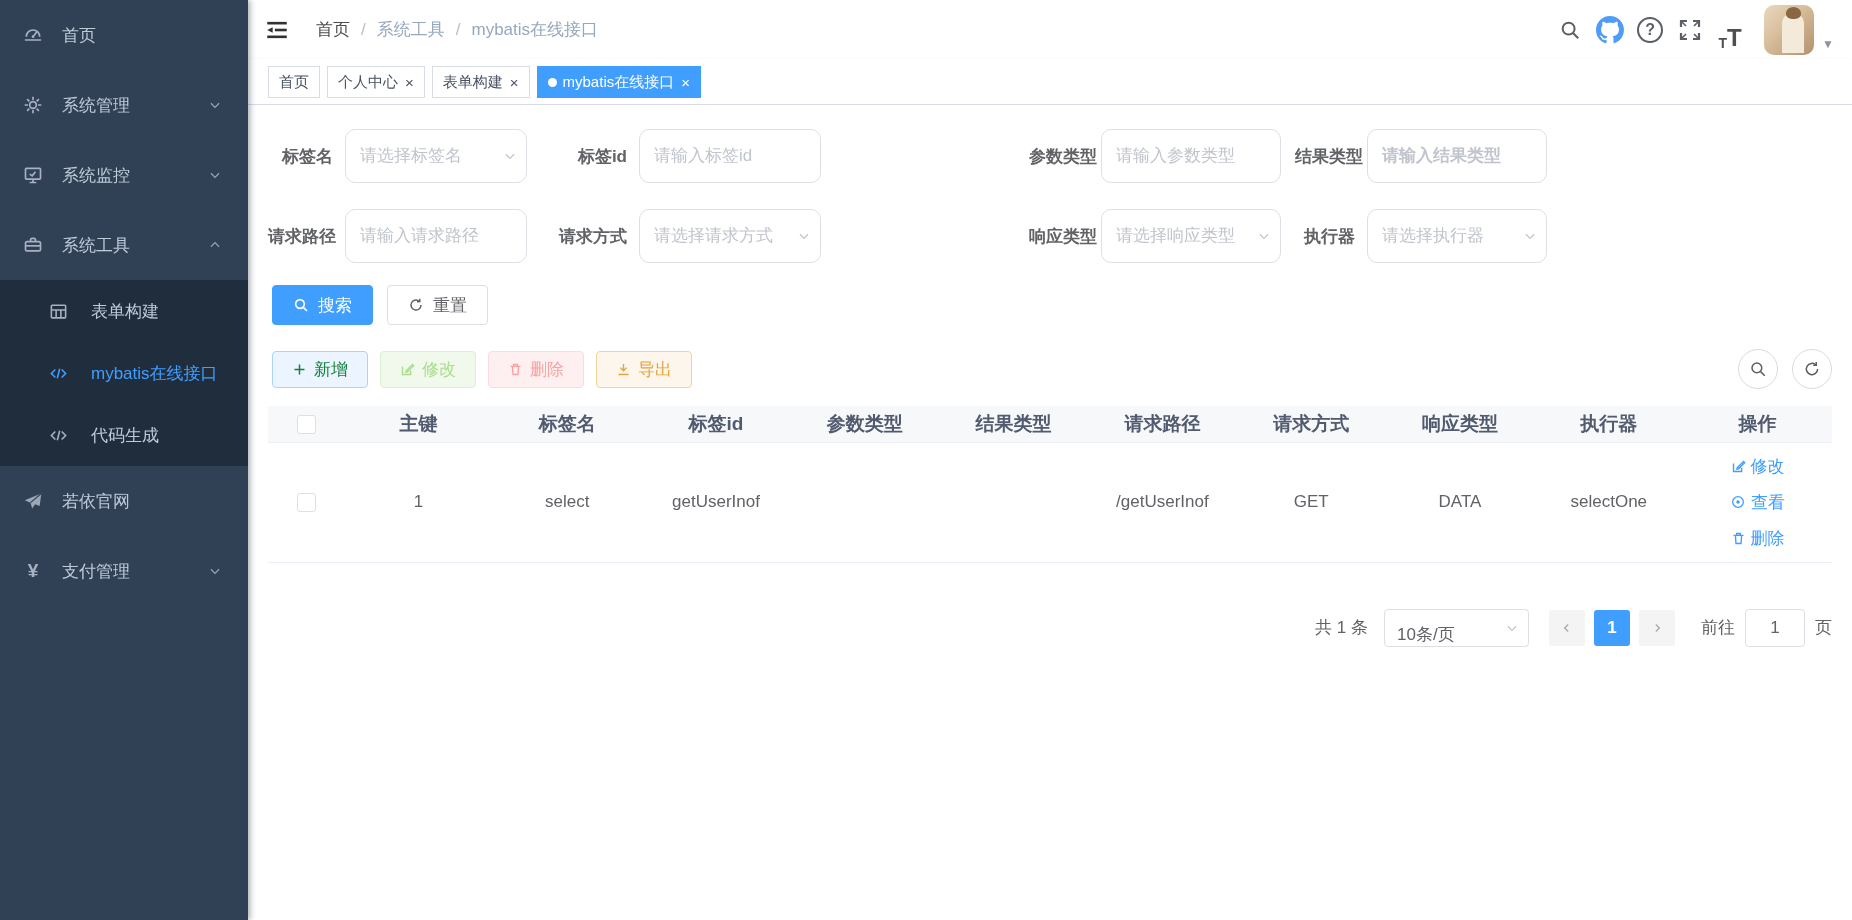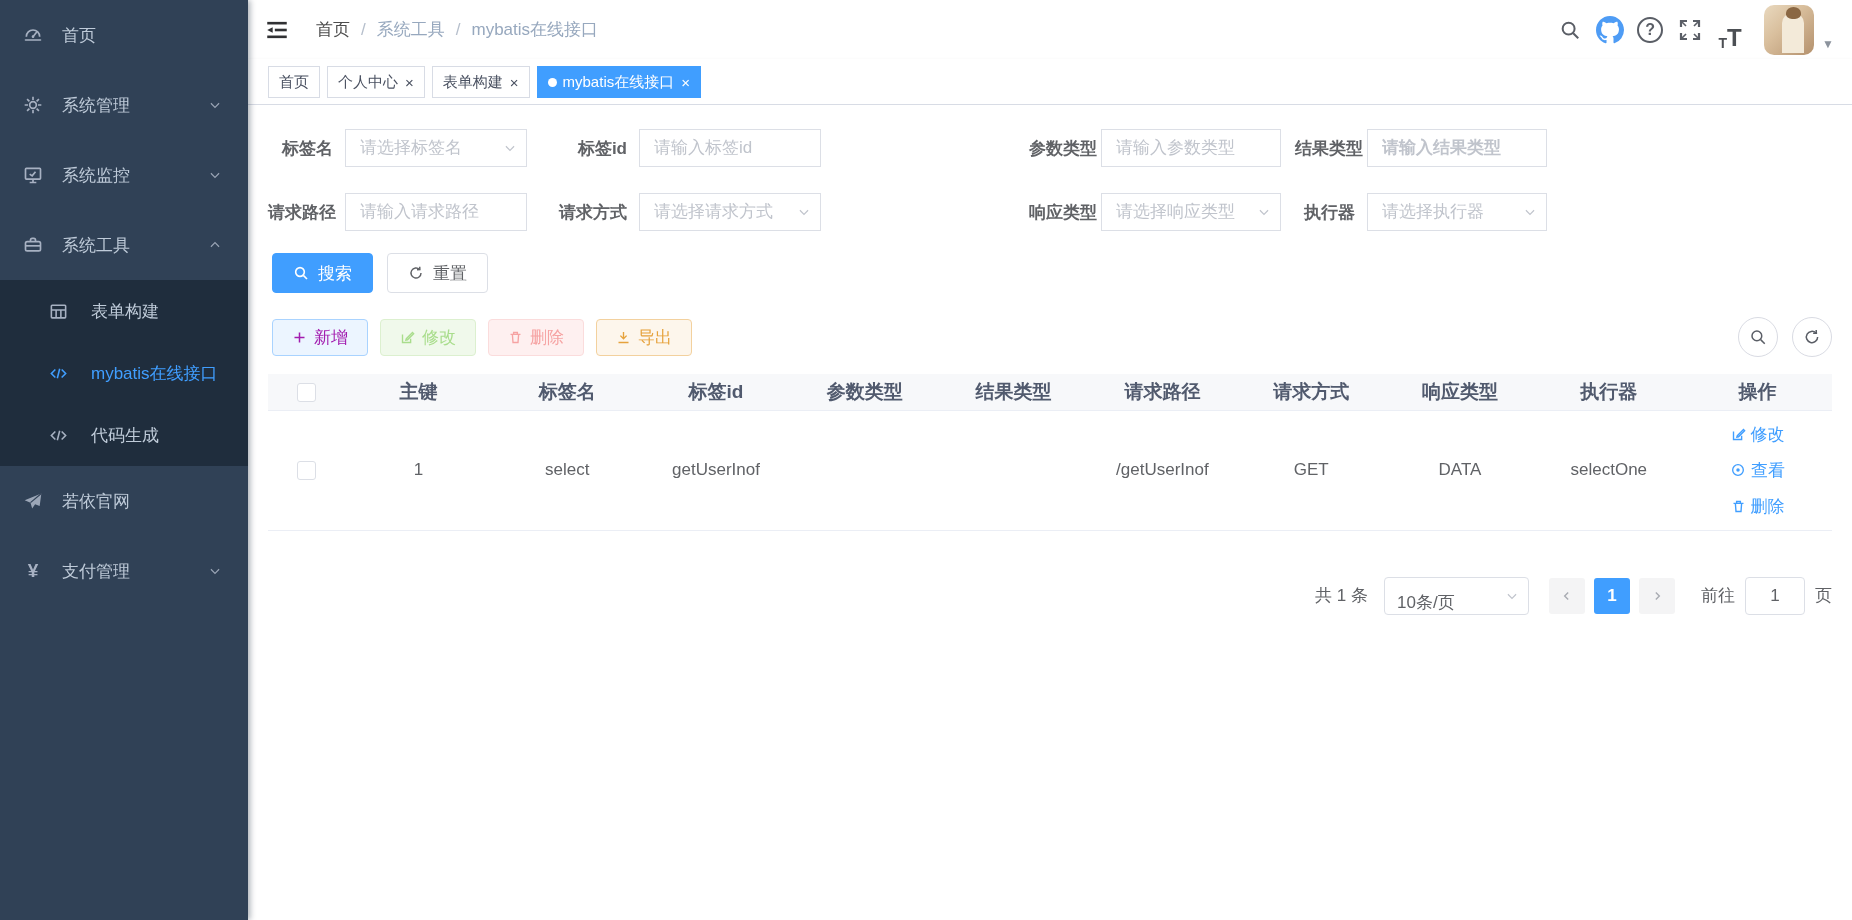--- a/index.html
+++ b/index.html
@@ -63,35 +63,35 @@
   .form-row { display:flex; align-items:center; }
   .form-row.r1 { margin-top:24px; }
   .form-row.r2 { margin-top:26px; }
   .fitem { display:flex; align-items:center; }
   .fitem .flabel { font-size:17px; font-weight:bold; color:#606266; text-align:right; padding-right:12px; white-space:nowrap; }
   .fitem.c1 .flabel { width:77px; }
   .fitem.c2 { margin-left:30px; } .fitem.c2 .flabel { width:82px; }
   .fitem.c3 { margin-left:208px; } .fitem.c3 .flabel { width:72px; }
   .fitem.c4 { margin-left:14px; } .fitem.c4 .flabel { width:72px; }
   .ctrl { position:relative; }
-  .ctrl input { width:182px; height:38px; border:1px solid #dcdfe6; border-radius:0; padding:4px 14px;
+  .ctrl input { width:182px; height:54px; border:1px solid #dcdfe6; border-radius:10px; padding:4px 14px;
     font-size:17px; color:#606266; outline:none; font-family:inherit; background:#fff; }
   .ctrl input::placeholder { color:#c0c4cc; }
   .ctrl.sel input { padding-right:32px; }
   .ctrl .sel-chev { position:absolute; right:10px; top:50%; transform:translateY(-50%); color:#c0c4cc; pointer-events:none; }
 
   .btn-row { margin-top:22px; display:flex; align-items:center; gap:14px; margin-left:4px; }
   .btn { display:inline-flex; align-items:center; justify-content:center; gap:9px; height:40px; padding:0 20px;
     font-size:17px; border-radius:4px; cursor:pointer; border:1px solid #dcdfe6; background:#fff; color:#606266; font-family:inherit; }
   .btn-primary { background:#409eff; border-color:#409eff; color:#fff; }
 
   .toolbar-row { margin-top:24px; display:flex; align-items:center; margin-left:4px; }
   .tbtn { display:inline-flex; align-items:center; justify-content:center; gap:7px; height:37px; padding:0 19px;
     font-size:17px; border-radius:4px; cursor:pointer; font-family:inherit; margin-right:12px; }
-  .tbtn-add    { background:#ecf5ff; border:1px solid #a9d3ff; color:#a21caf; }
+  .tbtn-add    { background:#ecf5ff; border:1px solid #a9d3ff; color:#15803d; }
   .tbtn-edit   { background:#f0f9eb; border:1px solid #dcf0cf; color:#a9dd8c; cursor:not-allowed; }
   .tbtn-del    { background:#fef0f0; border:1px solid #fbdcdc; color:#f6a3a3; cursor:not-allowed; }
   .tbtn-export { background:#fdf6ec; border:1px solid #f3d19e; color:#e6a23c; }
   .toolbar-right { margin-left:auto; display:flex; gap:14px; }
   .circle-btn { width:40px; height:40px; border-radius:50%; border:1px solid #d9dbe3; background:#fff;
     display:flex; align-items:center; justify-content:center; color:#5a5e66; cursor:pointer; }
 
   .grid-table { width:1564px; margin-top:17px; border-collapse:collapse; table-layout:fixed; }
   .grid-table th { height:36px; background:#f7f8fa; color:#515a6e; font-size:19px; font-weight:bold;
     text-align:center; border-bottom:1px solid #ebeef5; }

